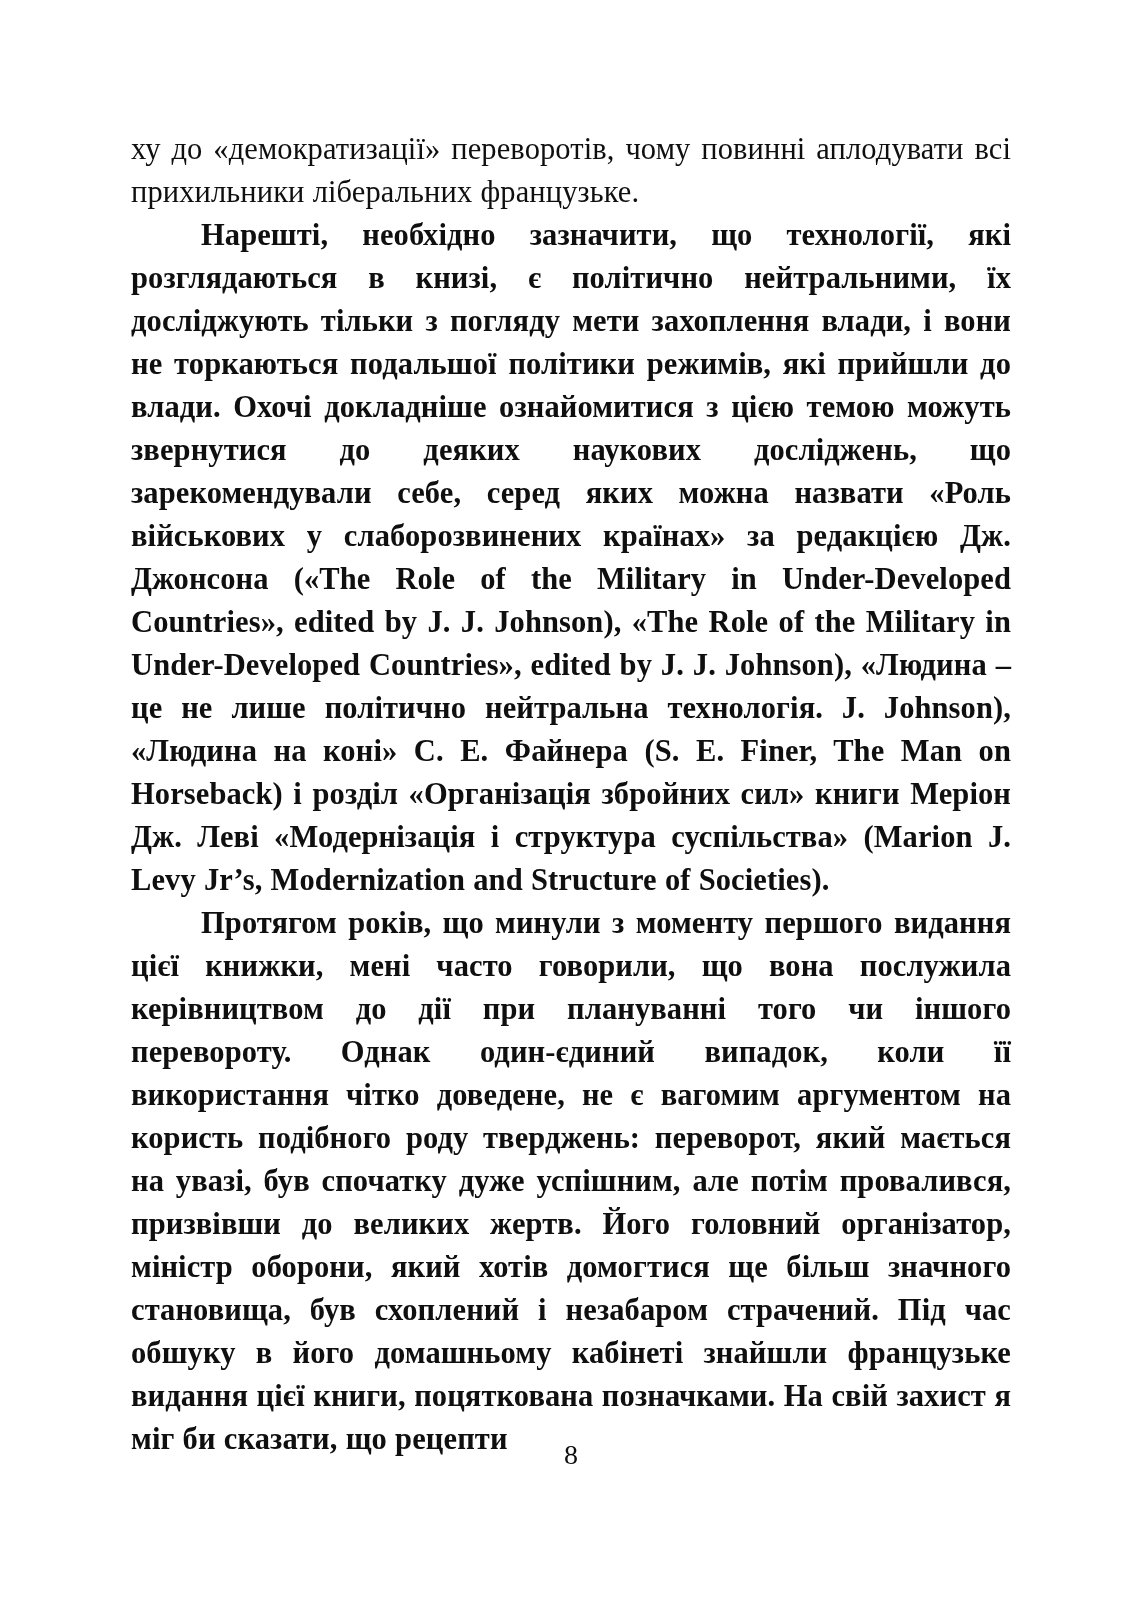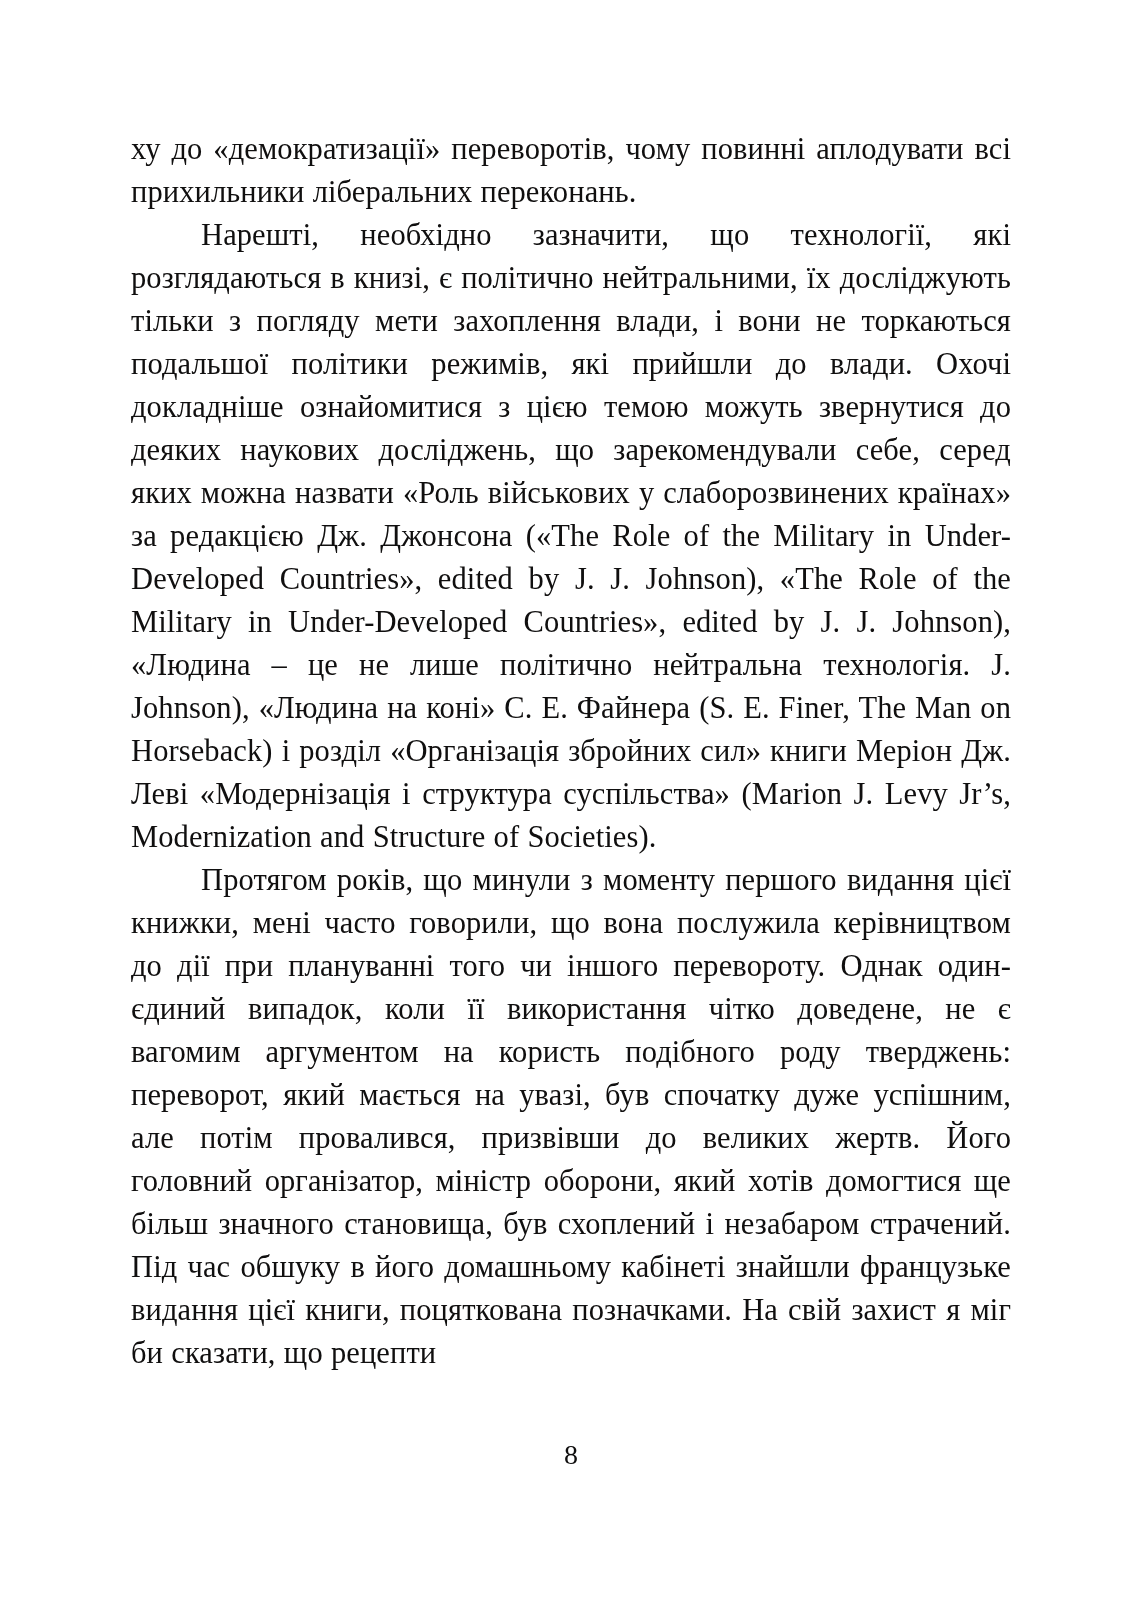--- a/index.html
+++ b/index.html
@@ -38,41 +38,42 @@
   }
   .para.indent {
     text-indent: 70px;
   }
   .para + .para {
     margin-top: 0;
   }
   
   .para.gap-before {
     margin-top: 0px;
+    font-weight: bold;
   }
   .page-number {
     position: absolute;
     left: 0;
     right: 0;
     top: 1438px;
     text-align: center;
     font-size: 28px;
     line-height: 34px;
     font-family: "Liberation Serif", "DejaVu Serif", serif;
     color: #100f0f;
   }
 </style>
 </head>
 <body>
 
 <div class="page">
 
   <div class="text-block">
 
-    <p class="para">ху до «демократизації» переворотів, чому повинні аплодувати всі прихильники ліберальних переконань.</p>
+    <p class="para">ху до «демократизації» переворотів, чому повинні аплодувати всі прихильники ліберальних французьке.</p>
 
     <p class="para indent gap-before">Нарешті, необхідно зазначити, що технології, які розглядаються в книзі, є політично нейтральними, їх досліджують тільки з погляду мети захоплення влади, і вони не торкаються подальшої політики режимів, які прийшли до влади. Охочі докладніше ознайомитися з цією темою можуть звернутися до деяких наукових досліджень, що зарекомендували себе, серед яких можна назвати «Роль військових у слаборозвинених країнах» за редакцією Дж. Джонсона («The Role of the Military in Under-Developed Countries», edited by J. J. Johnson), «The Role of the Military in Under-Developed Countries», edited by J. J. Johnson), «Людина – це не лише політично нейтральна технологія. J. Johnson), «Людина на коні» С. Е. Файнера (S. E. Finer, The Man on Horseback) і розділ «Організація збройних сил» книги Меріон Дж. Леві «Модернізація і структура суспільства» (Marion J. Levy Jr’s, Modernization and Structure of Societies).</p>
 
     <p class="para indent gap-before">Протягом років, що минули з моменту першого видання цієї книжки, мені часто говорили, що вона послужила керівництвом до дії при плануванні того чи іншого перевороту. Однак один-єдиний випадок, коли її використання чітко доведене, не є вагомим аргументом на користь подібного роду тверджень: переворот, який мається на увазі, був спочатку дуже успішним, але потім провалився, призвівши до великих жертв. Його головний організатор, міністр оборони, який хотів домогтися ще більш значного становища, був схоплений і незабаром страчений. Під час обшуку в його домашньому кабінеті знайшли французьке видання цієї книги, поцяткована позначками. На свій захист я міг би сказати, що рецепти</p>
 
   </div>
 
   <div class="page-number">8</div>
 
 </div>

